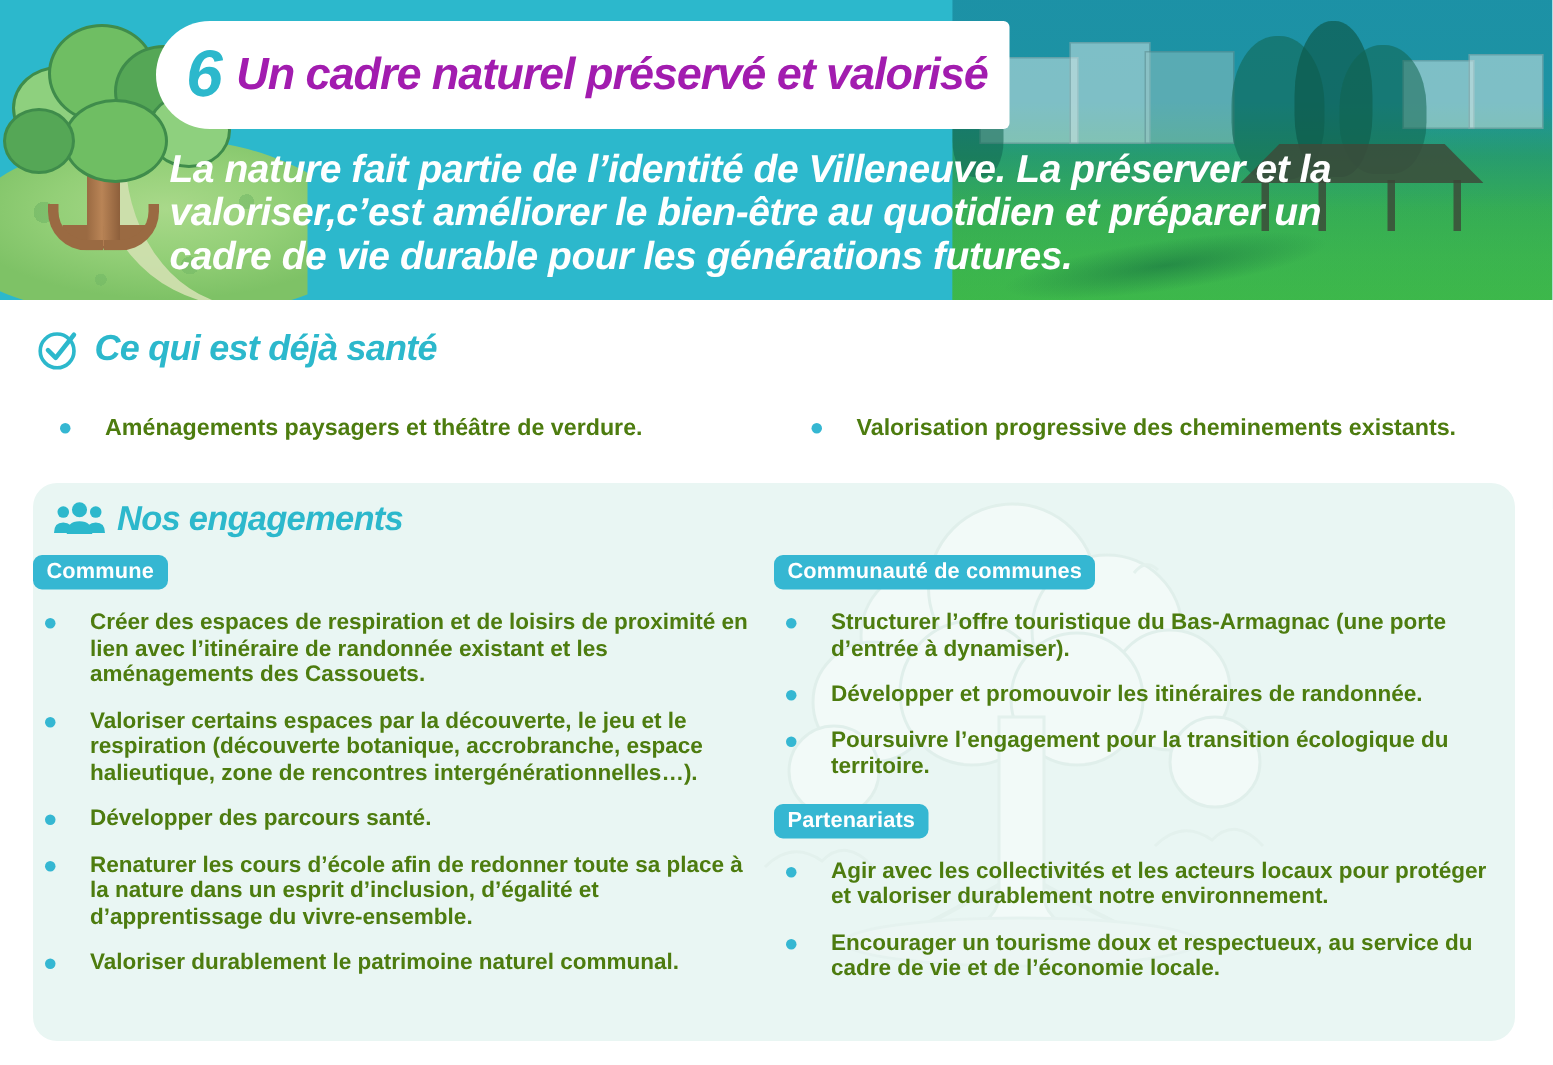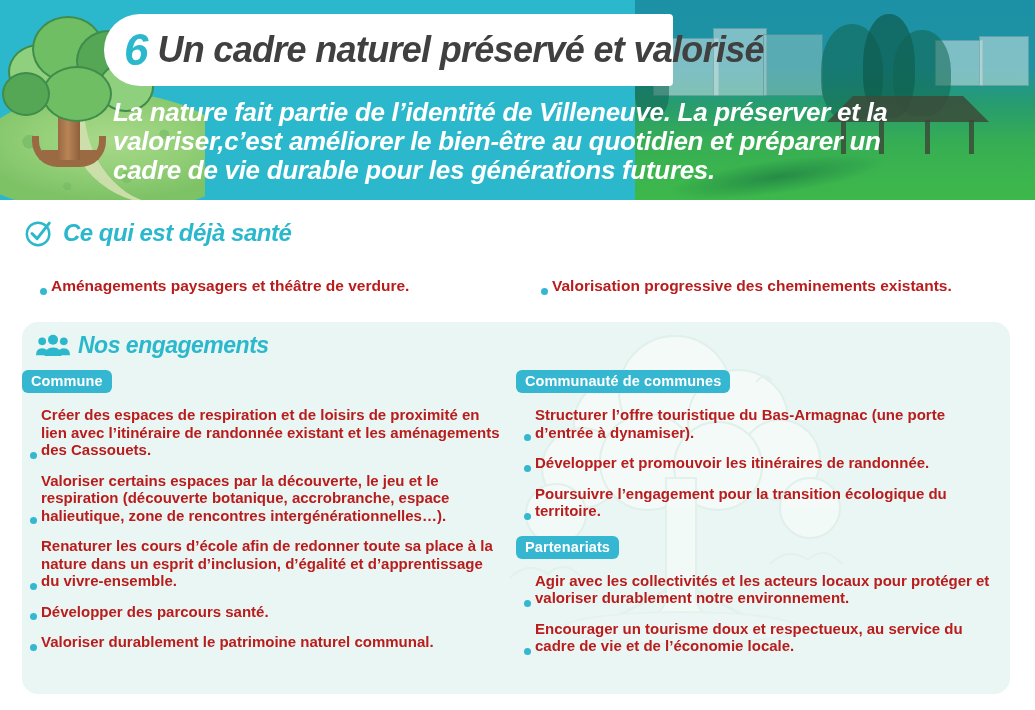--- a/index.html
+++ b/index.html
@@ -109,21 +109,21 @@
     background: #ffffff;
     border-radius: 36px 4px 4px 36px;
     display: flex; align-items: center;
   }
   .title-num {
     color: #2cb8cc; font-size: 44px; font-weight: 700; font-style: italic;
     margin-left: 20px; margin-right: 10px; line-height: 1;
     letter-spacing: -1px;
   }
   .title-text {
-    color: #404040; font-size: 36px; font-weight: 700; font-style: italic;
+    color: #a21caf; font-size: 30px; font-weight: 700; font-style: italic;
     letter-spacing: -0.7px; white-space: nowrap;
   }
   .header-lede {
     position: absolute; left: 113px; top: 98px; width: 810px;
     color: #ffffff; font-size: 26px; font-weight: 700; font-style: italic;
     line-height: 29px; letter-spacing: -.3px;
   }
 
   
   .sec-engaged-head {
@@ -135,22 +135,22 @@
     color: #2cb8cc; font-size: 24px; font-weight: 700; font-style: italic;
     letter-spacing: -.5px;
   }
   .engaged-cols {
     position: absolute; left: 24px; top: 276px; width: 990px;
     display: flex;
   }
   .engaged-cols .col { width: 50%; }
 
   .bullet {
-    display: flex; gap: 4px; align-items: flex-end;
-    color: #b91c1c; font-size: 15px; line-height: 19px; font-weight: 600;
+    display: flex; gap: 23px; align-items: flex-start;
+    color: #4d7c0f; font-size: 15px; line-height: 19px; font-weight: 600;
   }
   .bullet .dot {
     flex: 0 0 auto; width: 7px; height: 7px; border-radius: 50%;
     background: #35b7d2; margin-top: 6px;
   }
   .bullet .bt { flex: 1 1 auto; }
 
   .engaged-cols .bullet { font-size: 15.5px; }
   .engaged-cols .col:first-child .bullet { margin-left: 16px; }
   .engaged-cols .col:last-child .bullet { margin-left: 22px; }
@@ -315,25 +315,25 @@
         <div class="bullet">
           <span class="dot"></span>
           <span class="bt">Créer des espaces de respiration et de loisirs de proximité en lien avec l’itinéraire de randonnée existant et les aménagements des Cassouets.</span>
         </div>
         <div class="bullet">
           <span class="dot"></span>
           <span class="bt">Valoriser certains espaces par la découverte, le jeu et le respiration (découverte botanique, accrobranche, espace halieutique, zone de rencontres intergénérationnelles…).</span>
         </div>
         <div class="bullet">
           <span class="dot"></span>
+          <span class="bt">Développer des parcours santé.</span>
+        </div>
+        <div class="bullet">
+          <span class="dot"></span>
           <span class="bt">Renaturer les cours d’école afin de redonner toute sa place à la nature dans un esprit d’inclusion, d’égalité et d’apprentissage du vivre-ensemble.</span>
-        </div>
-        <div class="bullet">
-          <span class="dot"></span>
-          <span class="bt">Développer des parcours santé.</span>
         </div>
         <div class="bullet">
           <span class="dot"></span>
           <span class="bt">Valoriser durablement le patrimoine naturel communal.</span>
         </div>
       </div>
 
       <div class="panel-col">
         <span class="badge">Communauté de communes</span>
 

